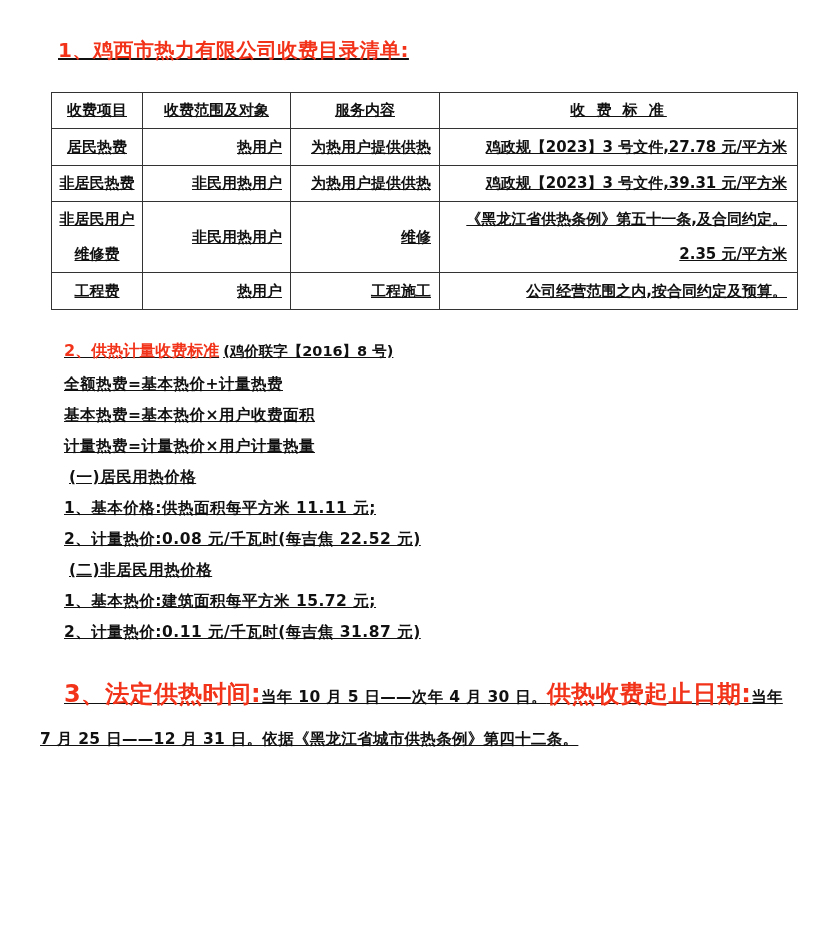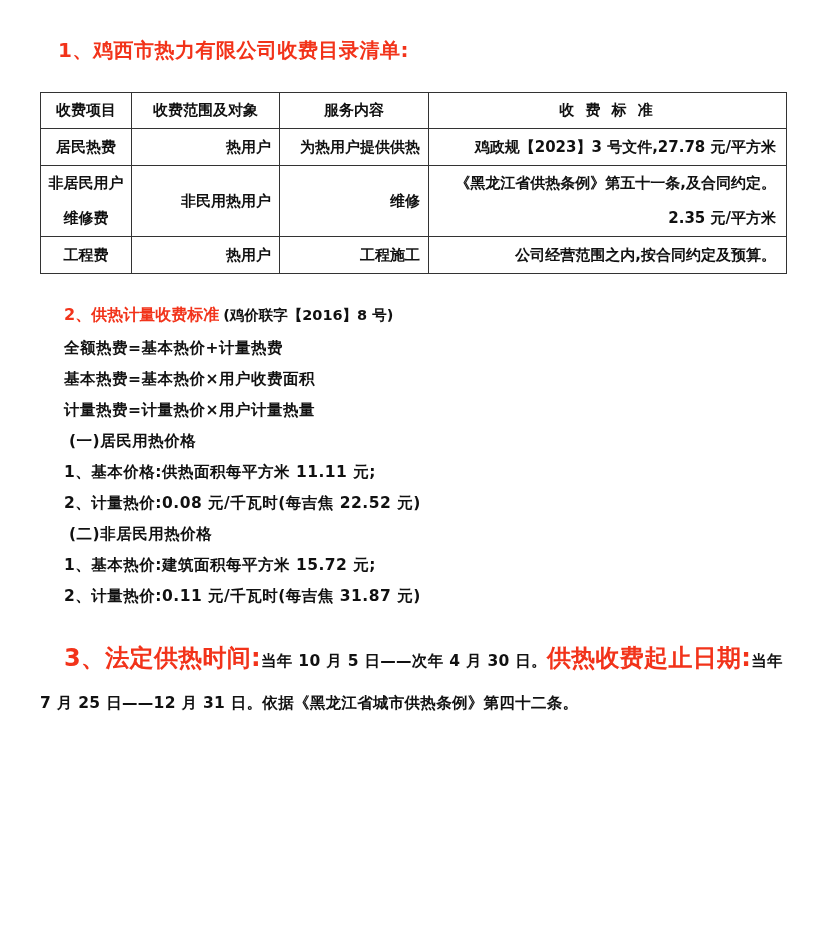--- a/index.html
+++ b/index.html
@@ -9,35 +9,37 @@
     height: 938px;
     font-family: "DejaVu Sans", sans-serif;
     font-weight: bold;
     color: #111111;
     overflow: hidden;
   }
   .page {
     width: 677px;
     height: 938px;
     padding: 30px 19px 0 40px;
+    text-decoration: underline;
   }
   
   .doc-title {
     color: #f2331a;
     font-size: 20px;
     line-height: 28px;
     margin: 6px 0 0 18px;
     letter-spacing: 0.5px;
   }
   
   table.fee-table {
     border-collapse: collapse;
     table-layout: fixed;
     width: 746px;
     margin-top: 28px;
+    margin-left: 11px;
   }
   .fee-table col.w1 { width: 91px; }
   .fee-table col.w2 { width: 148px; }
   .fee-table col.w3 { width: 149px; }
   .fee-table col.w4 { width: 358px; }
   .fee-table th, .fee-table td {
     border: 1.5px solid #333333;
     font-size: 15px;
     font-weight: bold;
     padding: 0 8px;
@@ -99,20 +101,29 @@
     <tbody>
       <tr class="r1">
         <td class="c1">居民热费</td>
         <td class="c2">热用户</td>
         <td class="c3">为热用户提供供热</td>
         <td class="c4">
           <div class="stdline">鸡政规【2023】3 号文件,27.78 元/平方米</div>
           <div class="stdline"></div>
         </td>
       </tr>
+      <tr class="r2">
+        <td class="c1">非居民热费</td>
+        <td class="c2">非民用热用户</td>
+        <td class="c3">为热用户提供供热</td>
+        <td class="c4">
+          <div class="stdline">鸡政规【2023】3 号文件,39.31 元/平方米</div>
+          <div class="stdline"></div>
+        </td>
+      </tr>
       <tr class="r3">
         <td class="c1">非居民用户维修费</td>
         <td class="c2">非民用热用户</td>
         <td class="c3">维修</td>
         <td class="c4">
           <div class="stdline">《黑龙江省供热条例》第五十一条,及合同约定。</div>
           <div class="stdline">2.35 元/平方米</div>
         </td>
       </tr>
       <tr class="r4">

